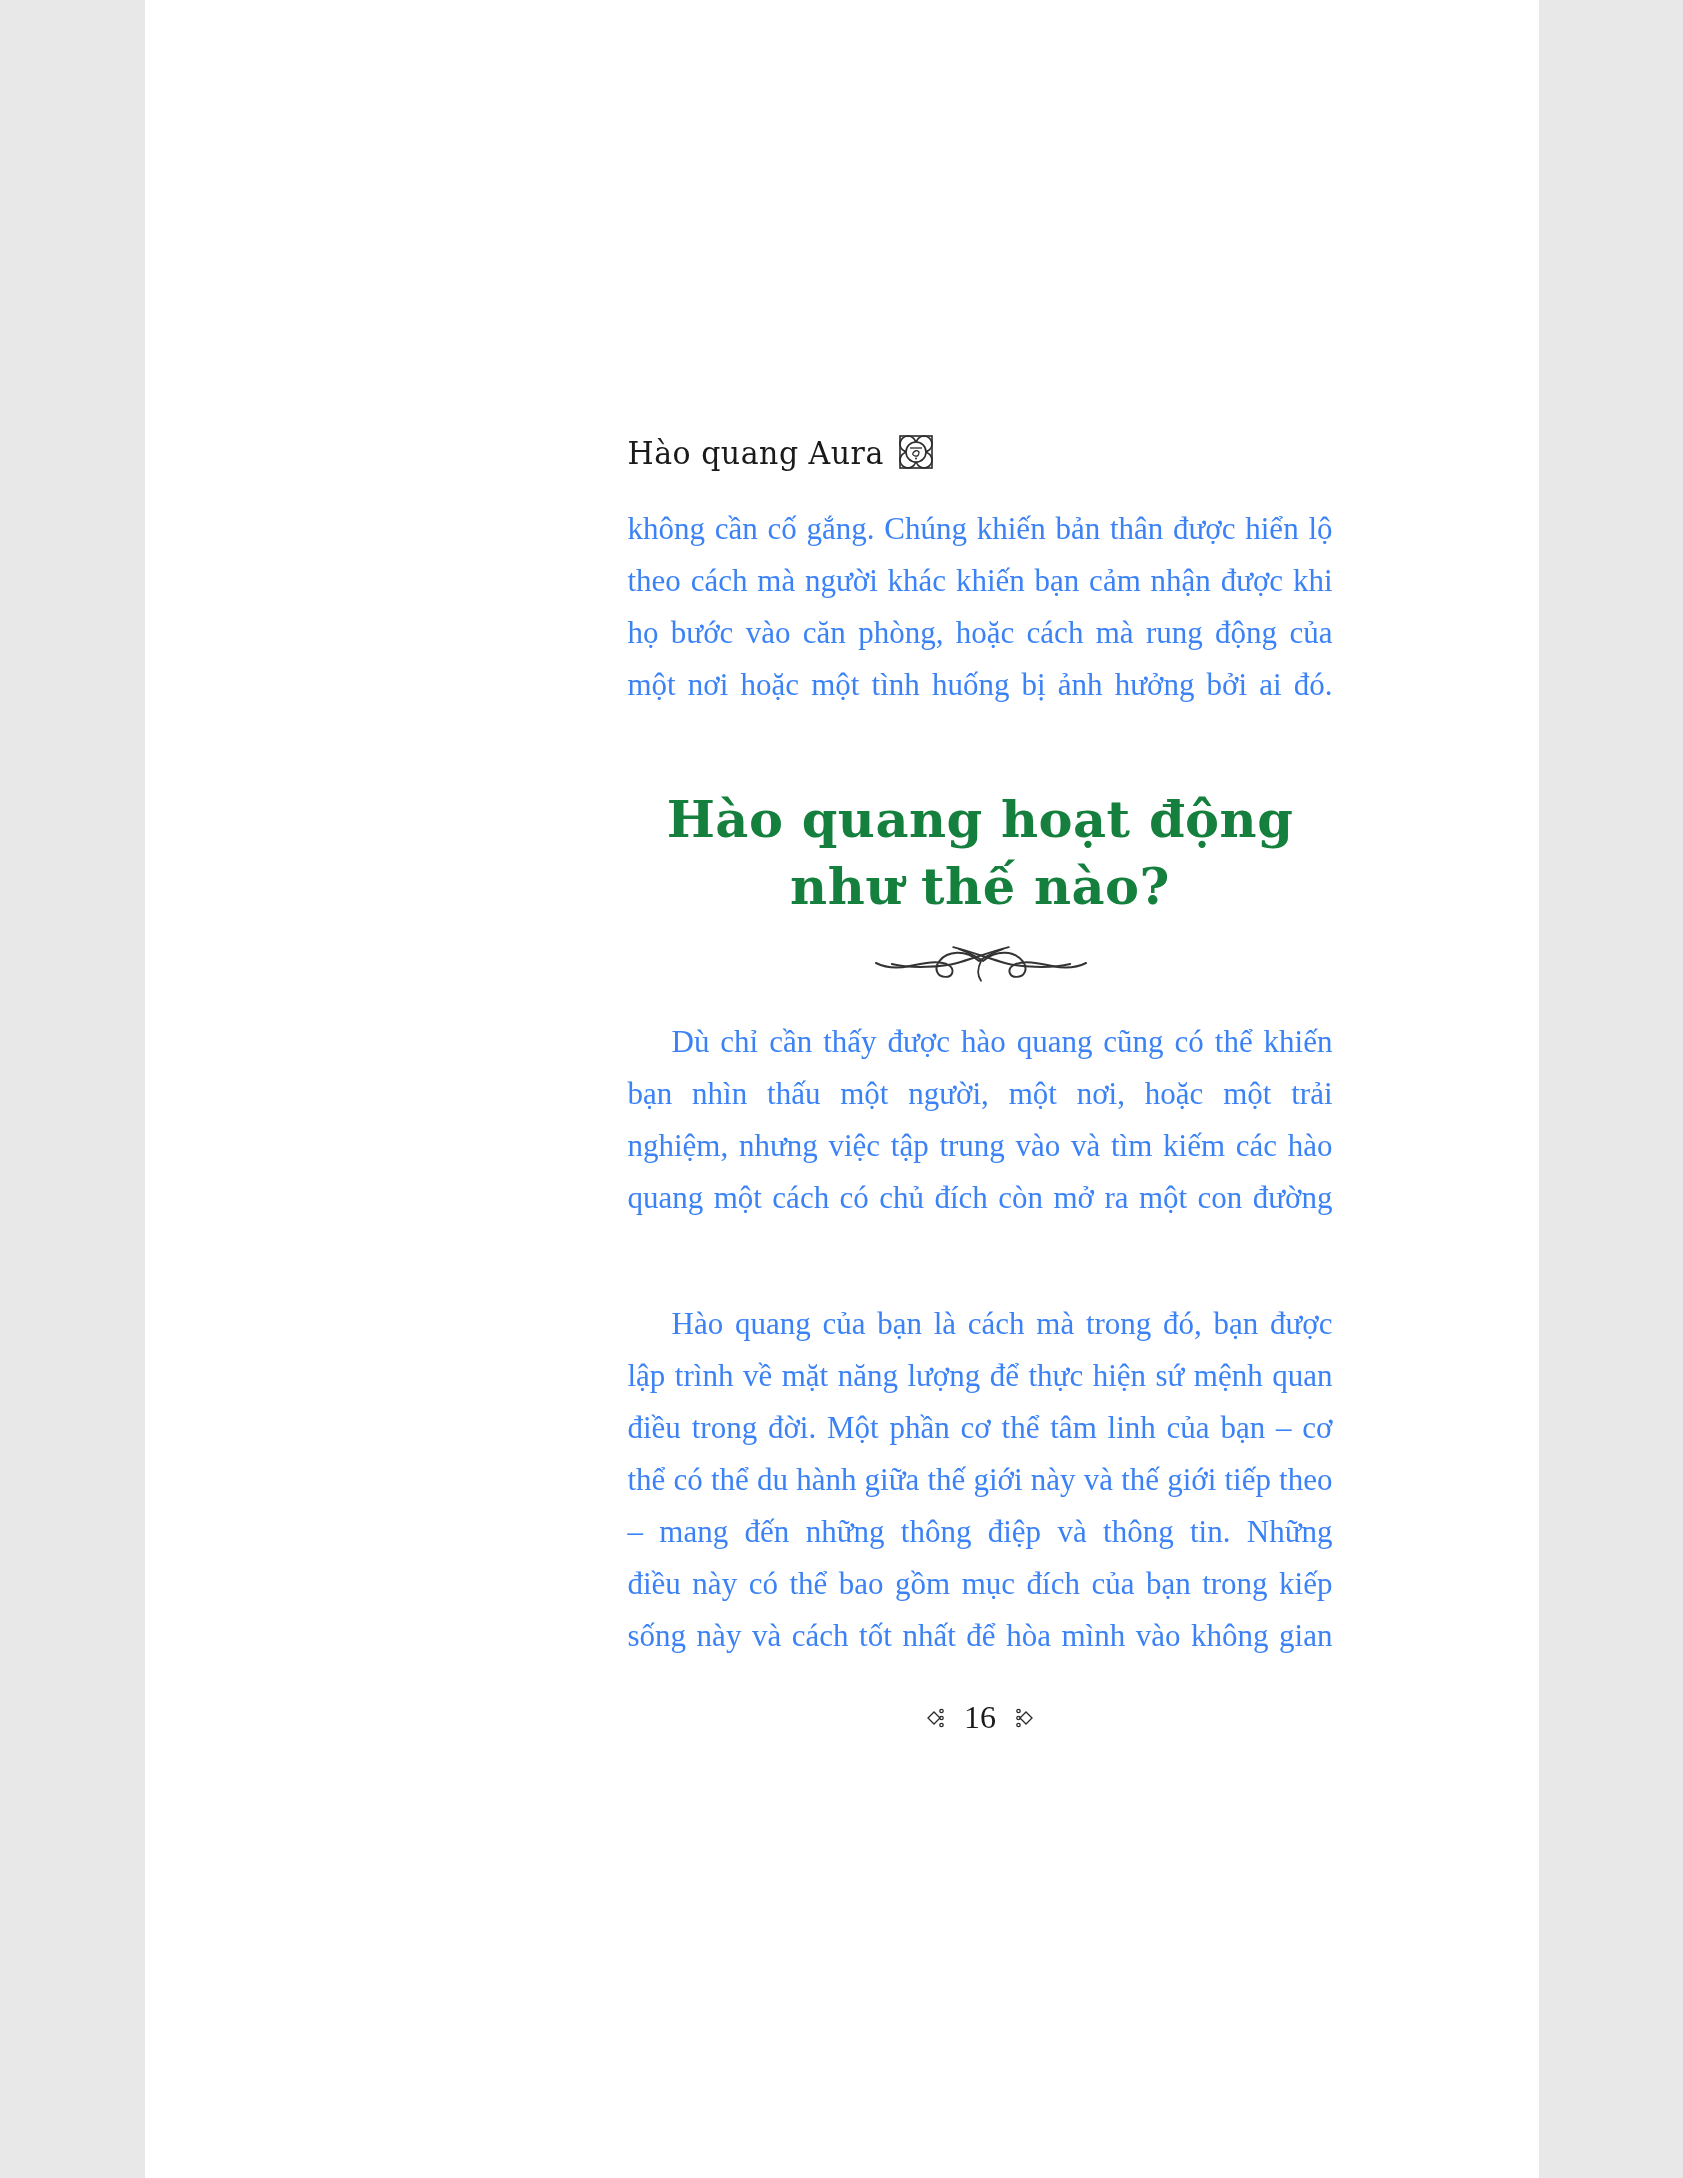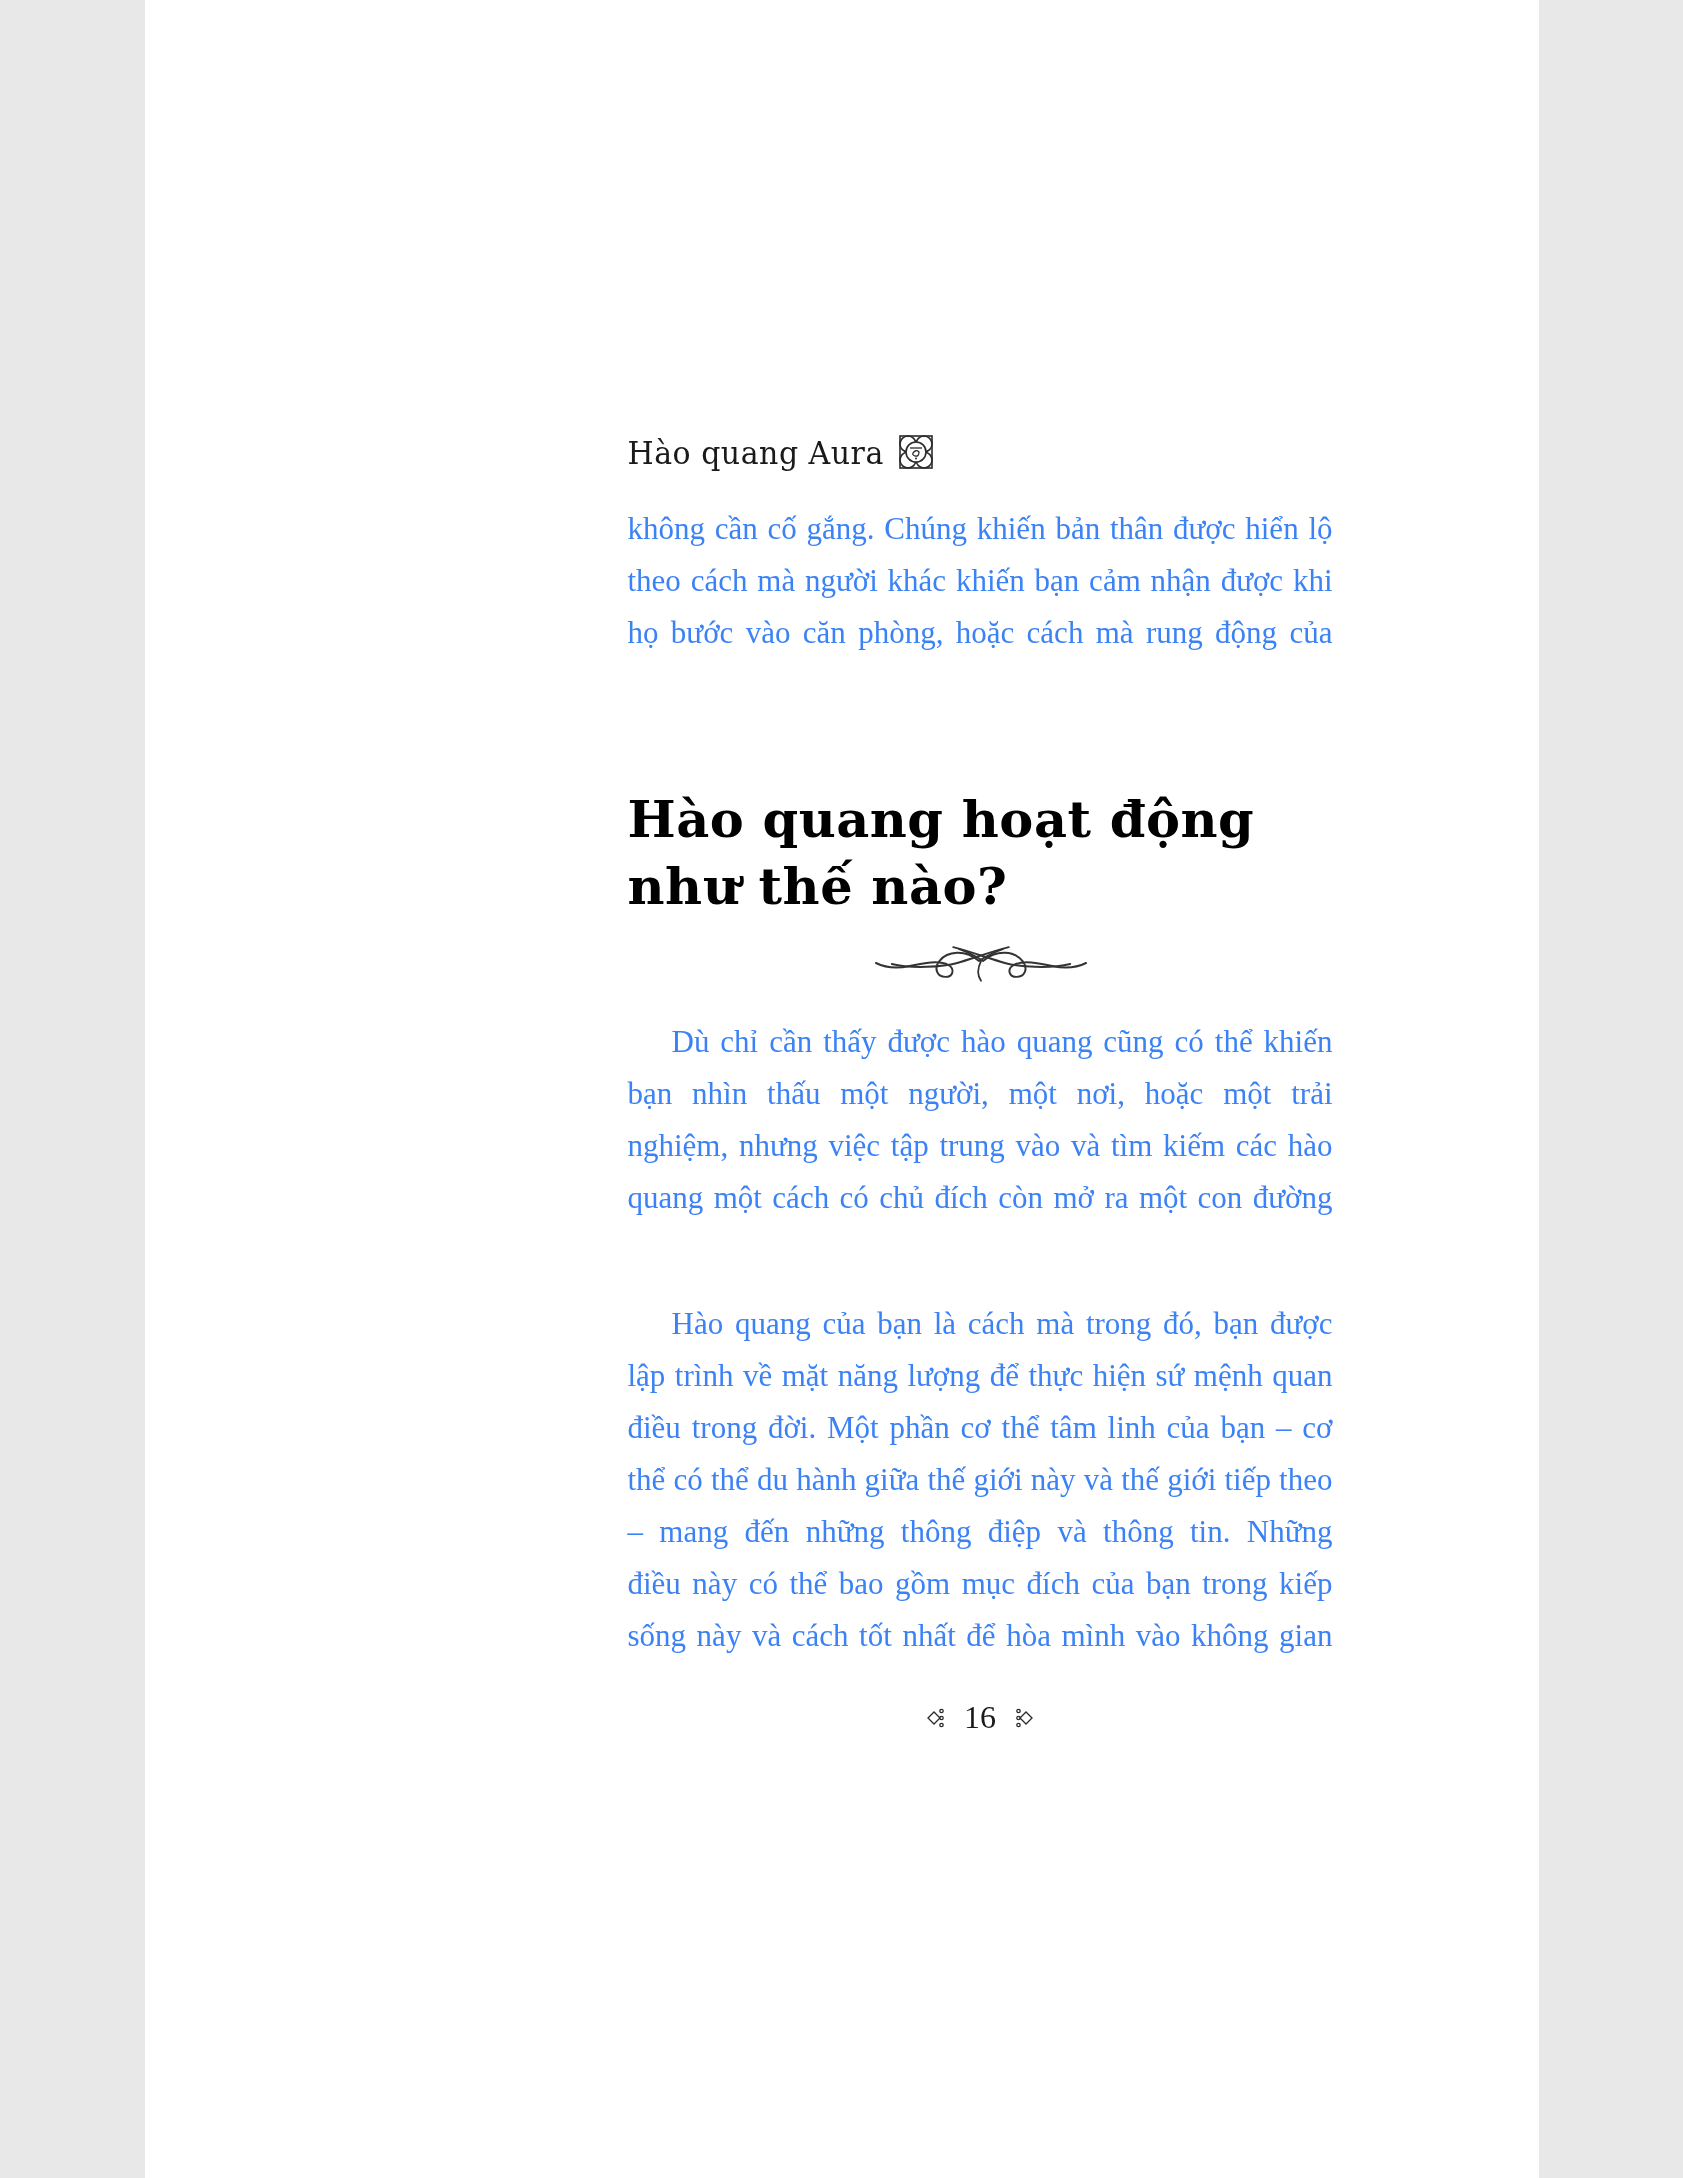--- a/index.html
+++ b/index.html
@@ -18,22 +18,22 @@
   }
   .para { position:absolute; left:483px; width:705px; line-height:52px; }
   .body-line {
     font-size:31px; text-align:justify; text-align-last:justify;
     height:52px; white-space:nowrap; color:#3b82f6;
   }
   .body-line.lastline { text-align-last:left; }
   .body-line.firstline { padding-left:44px; }
   .section-heading {
     position:absolute; left:483px; width:705px; top:786px;
-    font-family:"DejaVu Serif", serif; font-weight:bold;
-    font-size:51px; line-height:67px; color:#000000; letter-spacing:0.5px;
+    text-align:center; font-family:"DejaVu Serif", serif; font-weight:bold;
+    font-size:51px; line-height:67px; color:#15803d; letter-spacing:0.5px;
   }
   .flourish { position:absolute; left:727px; top:939px; }
   .footer {
     position:absolute; left:483px; width:705px; top:1699px;
     display:flex; justify-content:center; align-items:center; gap:20px;
   }
   .footer .pagenum {
     font-family:"Liberation Serif", serif; font-size:32px; color:#1a1a1a;
   }
   svg { display:block; }
@@ -59,20 +59,21 @@
           <circle cx="18" cy="26.5" r="1" fill="#2a2a2a" stroke="none"></circle>
         </g>
       </svg>
     </span>
   </div>
 
   <div class="para" style="top:503px">
     <div class="body-line">không cần cố gắng. Chúng khiến bản thân được hiển lộ</div>
     <div class="body-line">theo cách mà người khác khiến bạn cảm nhận được khi</div>
     <div class="body-line">họ bước vào căn phòng, hoặc cách mà rung động của</div>
+    <div class="body-line">một nơi hoặc một tình huống bị ảnh hưởng bởi ai đó.</div>
   </div>
 
   <div class="section-heading">
     <div>Hào quang hoạt động</div>
     <div>như thế nào?</div>
   </div>
 
   <div class="flourish">
     <svg width="218" height="50" viewBox="0 0 220 50">
       <g fill="none" stroke="#333333" stroke-width="2" stroke-linecap="round">

